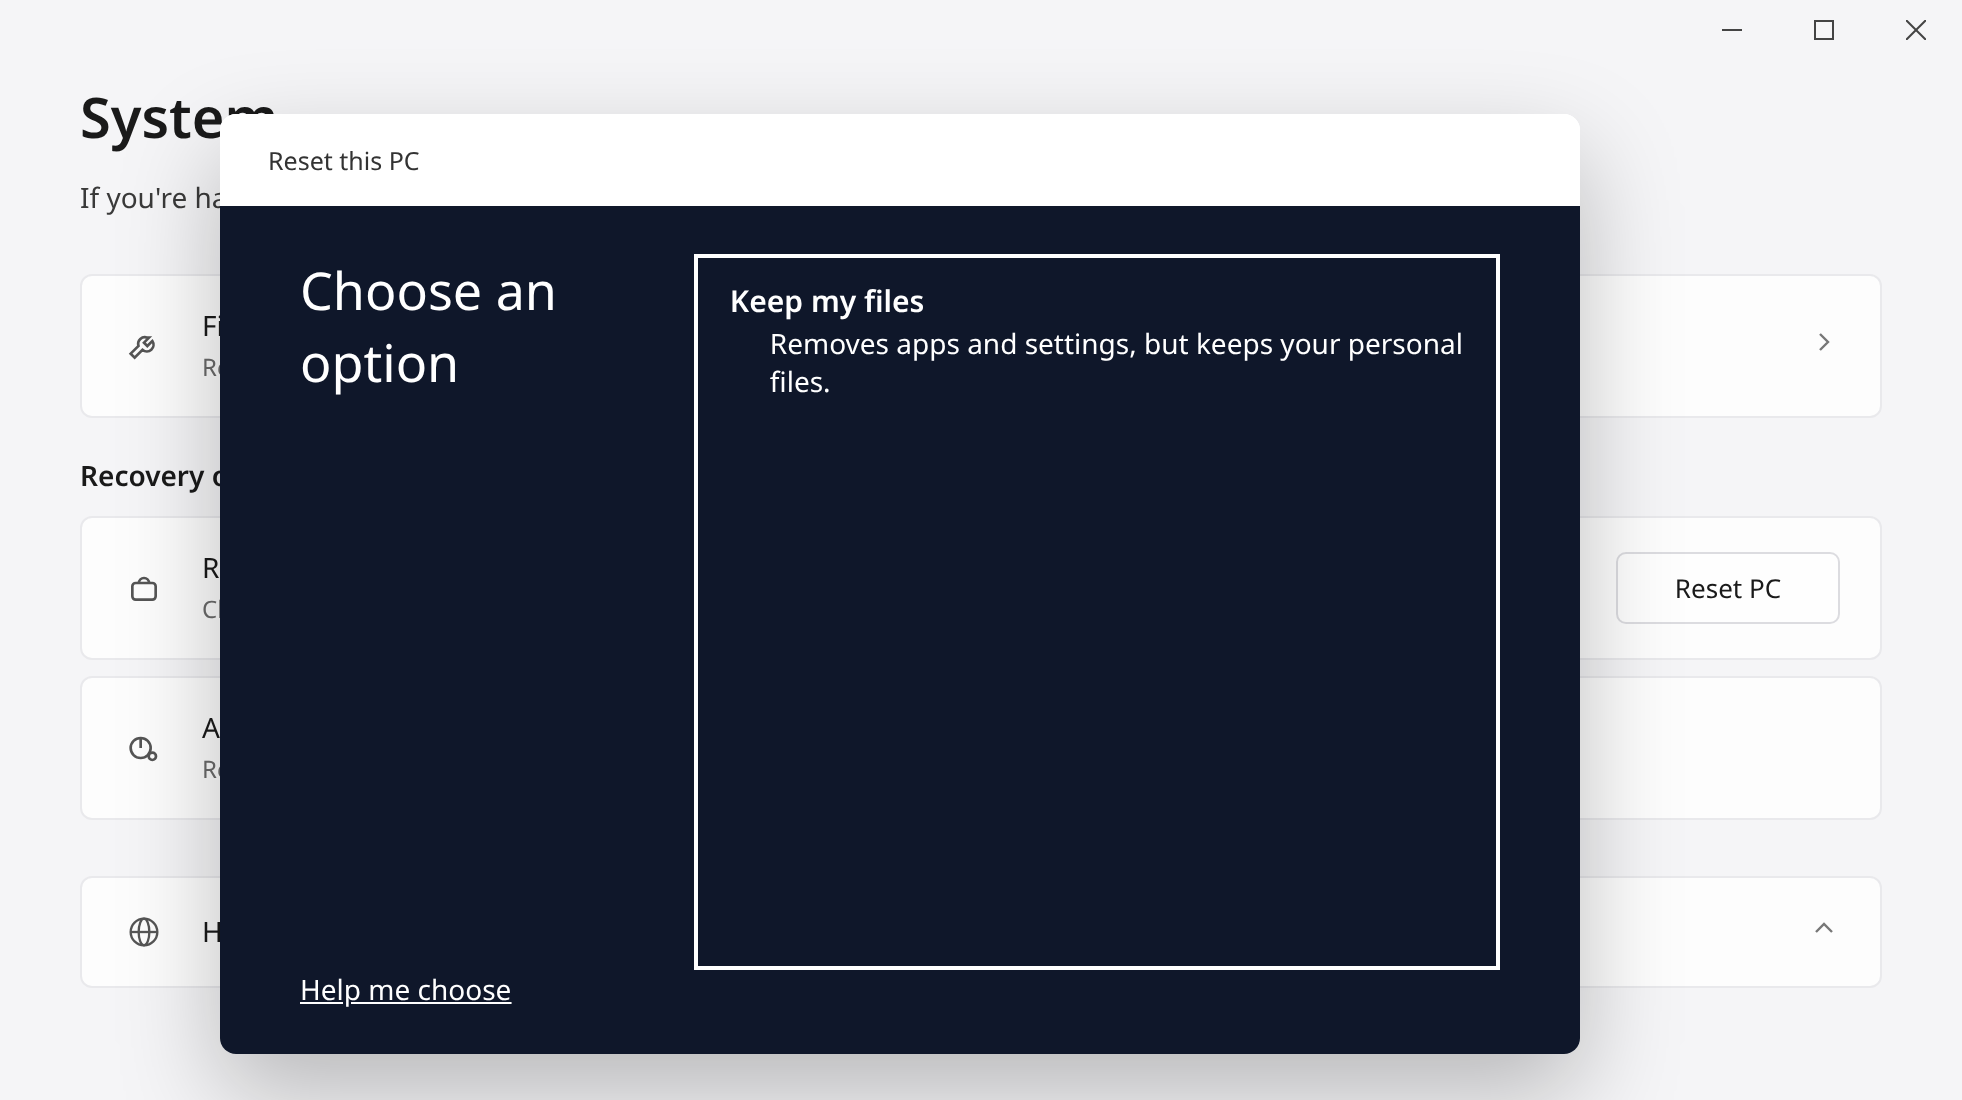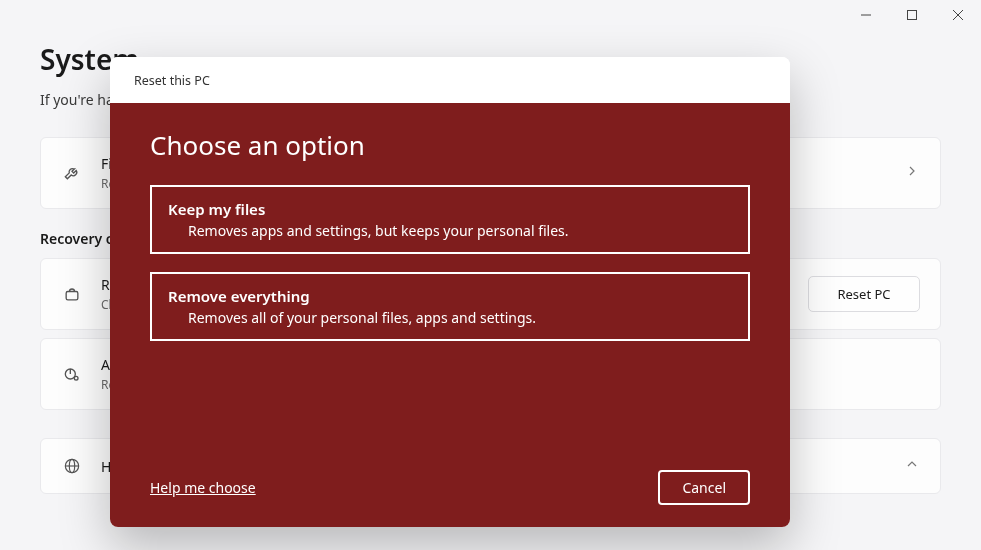--- a/index.html
+++ b/index.html
@@ -60,43 +60,44 @@
       height: 46px;
       padding: 0 24px;
       display: flex;
       align-items: center;
       font-size: 12.5px;
       color: #333;
       background: #fff;
     }
     .modal-body {
       flex: 1;
-      background: #7f1d1d;
+      background: #0f172a;
       color: #fff;
       padding: 24px 40px 24px 40px;
       display: flex;
-      flex-direction: column;
+      flex-direction: row;
       position: relative;
     }
     .modal-title { font-size: 26px; font-weight: 400; margin-bottom: 22px; }
     .opt {
       border: 2px solid #fff;
       border-radius: 0;
       padding: 12px 16px;
       margin-bottom: 18px;
       cursor: pointer;
     }
     .opt .o1 { font-size: 15px; font-weight: 600; margin-bottom: 2px; }
     .opt .o2 { font-size: 14px; font-weight: 400; margin-left: 20px; }
     .modal-footer {
       position: absolute;
       left: 40px; right: 40px; bottom: 22px;
       display: flex;
       align-items: center;
       justify-content: space-between;
+      text-decoration: underline;
     }
     .help-link { color: #fff; text-decoration: underline; font-size: 14px; }
     .cancel-btn {
       border: 2px solid #fff;
       color: #fff;
       background: transparent;
       font-size: 14px;
       padding: 6px 22px;
       border-radius: 4px;
     }
@@ -198,23 +199,18 @@
 <div class="modal">
   <div class="modal-head">Reset this PC</div>
   <div class="modal-body">
     <div class="modal-title">Choose an option</div>
 
     <div class="opt">
       <div class="o1">Keep my files</div>
       <div class="o2">Removes apps and settings, but keeps your personal files.</div>
     </div>
 
-    <div class="opt">
-      <div class="o1">Remove everything</div>
-      <div class="o2">Removes all of your personal files, apps and settings.</div>
-    </div>
 
     <div class="modal-footer">
       <a class="help-link">Help me choose</a>
-      <div class="cancel-btn">Cancel</div>
     </div>
   </div>
 </div>
 
 </body></html>

